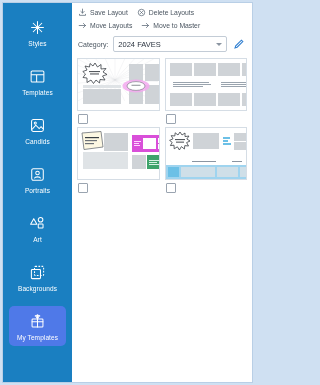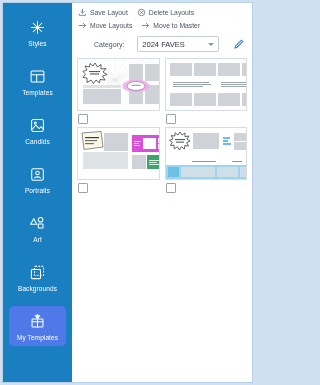--- a/index.html
+++ b/index.html
@@ -81,22 +81,21 @@
   }
   .tb-ico svg{display:block;}
   .tb-txt{
     font-size:6.8px;
     color:#4a5560;
     line-height:9px;
   }
 
   .cat-row{
     display:flex;align-items:center;
-    padding:3px 6px 4px 22px;
-    gap:8px;
+    padding:3px 6px 4px 6px;
   }
   .cat-label{
     font-size:7px;color:#4a5560;
     margin-right:5px;white-space:nowrap;
   }
   .cat-select{
     flex:1;
     height:14px;
     border:1px solid #c3ccd6;
     border-radius:2px;

